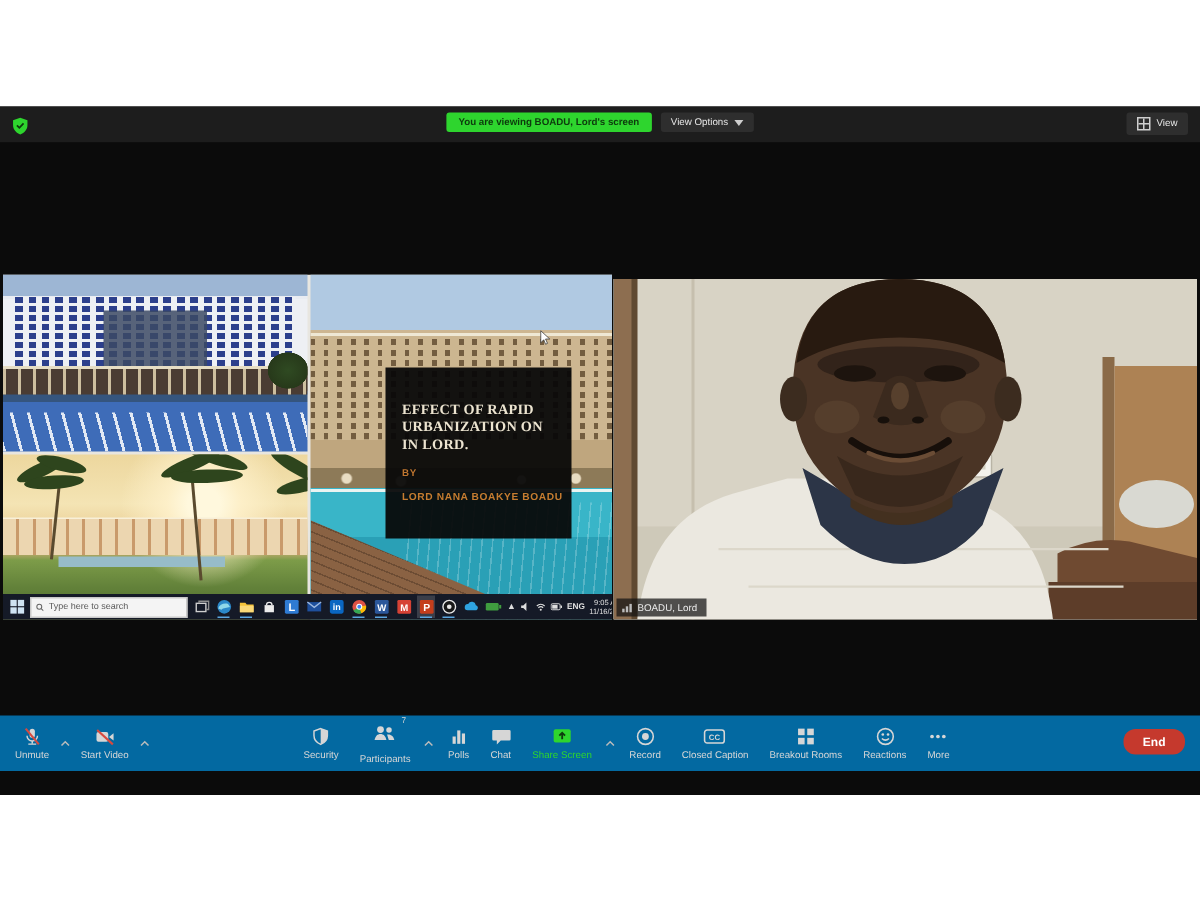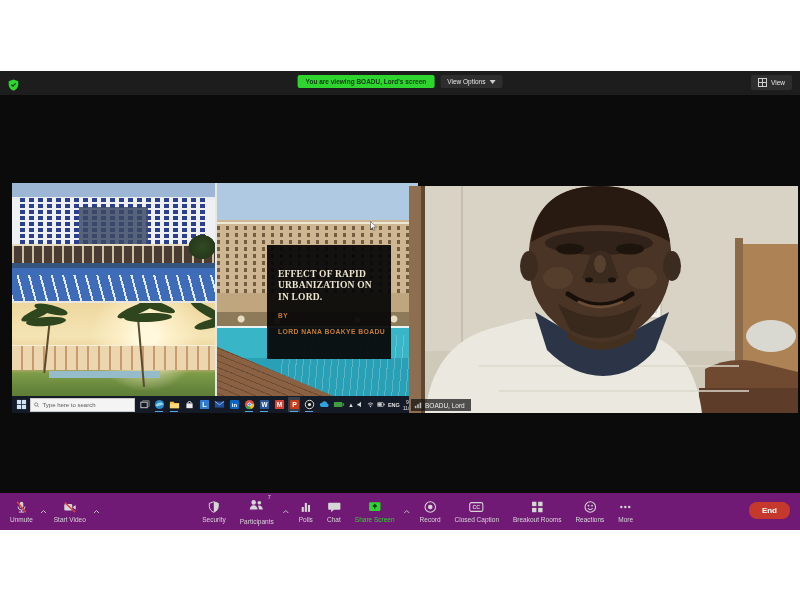--- a/index.html
+++ b/index.html
@@ -18,21 +18,21 @@
   .view-btn{position:absolute;right:8px;top:4px;}
   .chev-down{width:0;height:0;border-left:3px solid transparent;border-right:3px solid transparent;border-top:4px solid #cfcfcf;}
   .grid-glyph{display:inline-block;width:7px;height:7px;border:1px solid #cfcfcf;position:relative;}
   .grid-glyph::before{content:"";position:absolute;left:2.5px;top:0;bottom:0;width:1px;background:#cfcfcf;}
   .grid-glyph::after{content:"";position:absolute;top:2.5px;left:0;right:0;height:1px;background:#cfcfcf;}
 
   
   .stage{position:absolute;top:24px;bottom:37px;left:0;right:0;background:#0b0b0b;}
 
   
-  .shared-tile{position:absolute;left:12px;top:88px;width:406px;height:230px;background:#111;overflow:hidden;}
+  .shared-tile{position:absolute;left:2px;top:88px;width:406px;height:230px;background:#111;overflow:hidden;}
   .collage{position:absolute;inset:0;background:#e8e6e0;}
   .photo{position:absolute;overflow:hidden;}
   .photo-a{left:0;top:0;width:203px;height:118px;
     background:linear-gradient(180deg,#9db6d4 0 12%,#e9ecf2 12% 14%,#eef0f4 14% 52%,#4a3c33 52% 66%,#35557e 66% 72%,#3e6cb8 72% 100%);}
   .pa-windows{position:absolute;left:4%;top:13%;width:92%;height:39%;
     background:repeating-linear-gradient(0deg,transparent 0 4px,#eef0f4 4px 6px),
                repeating-linear-gradient(90deg,#2c3f8c 0 5px,#eef0f4 5px 9px);}
   .pa-arch{position:absolute;left:33%;top:20%;width:34%;height:32%;background:#3c4a64;opacity:.85;}
   .pa-terrace{position:absolute;left:0;top:52%;width:100%;height:14%;
     background:repeating-linear-gradient(90deg,#cdbf9f 0 2px,rgba(0,0,0,0) 2px 10px),#4a3c33;border-top:2px solid #e6ddc4;}
@@ -93,21 +93,21 @@
   .tray-caret{font-size:6px;color:#ddd;}
   .tray-lang{font-size:5.5px;font-weight:bold;}
   .tray-clock{font-size:5px;line-height:1.2;text-align:center;}
 
   
   .video-tile{position:absolute;left:409px;top:91px;width:389px;height:227px;background:#d8d3c5;overflow:hidden;}
   .name-label{position:absolute;left:2px;bottom:2px;background:rgba(18,18,18,.72);color:#ececec;font-size:6.5px;
     padding:2px 6px 2px 3px;display:flex;align-items:center;gap:3px;}
 
   
-  .toolbar{position:absolute;left:0;right:0;bottom:0;height:37px;background:#701a75;display:flex;align-items:center;}
+  .toolbar{position:absolute;left:0;right:0;bottom:16px;height:37px;background:#0369a1;display:flex;align-items:center;}
   .tb-left{display:flex;align-items:center;margin-left:4px;}
   .tb-center{position:absolute;left:50%;transform:translateX(-46%);display:flex;align-items:center;gap:2px;}
   .tool{display:flex;flex-direction:column;align-items:center;justify-content:center;gap:2px;
     padding:3px 6px;color:#d6d6d6;cursor:default;}
   .tool-label{font-size:6.5px;color:#d6d6d6;white-space:nowrap;}
   .tool.green .tool-label{color:#2ed52e;}
   .chev-up{display:flex;align-items:center;justify-content:center;width:9px;height:20px;cursor:default;}
   .ppl-wrap{position:relative;}
   .ppl-badge{position:absolute;top:-4px;right:-6px;font-size:5.5px;color:#d6d6d6;}
   .end-btn{position:absolute;right:10px;top:9px;background:#c5392d;color:#fff;font-size:8px;font-weight:bold;

